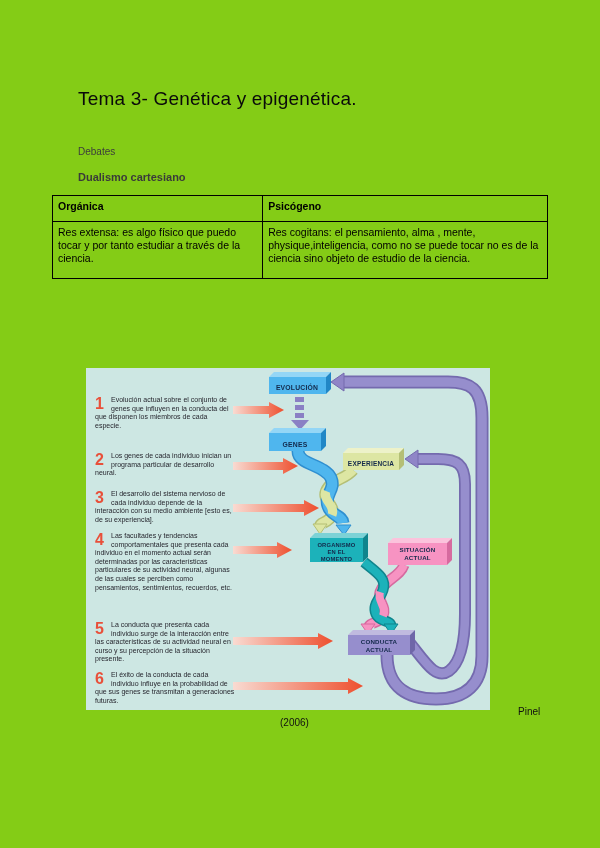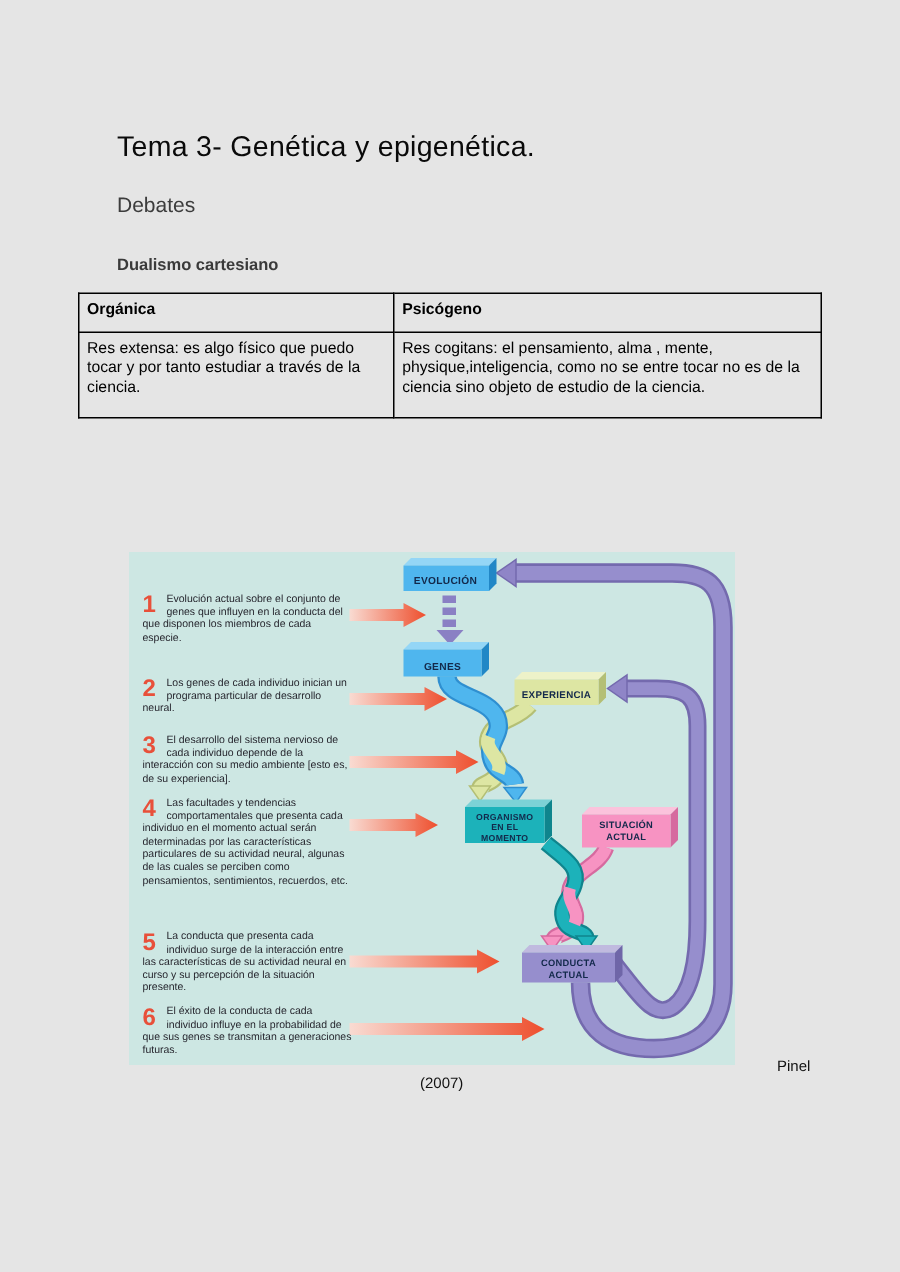--- a/index.html
+++ b/index.html
@@ -1,23 +1,23 @@
 <!DOCTYPE html>
 <html><head>
 <meta charset="utf-8">
 <style>
   html,body{margin:0;padding:0;background:#888;}
   .page{
-    position:relative;width:600px;height:848px;background:#e5e5e5;
+    position:relative;width:600px;height:848px;background:#84cc16;
     font-family:"Liberation Sans", sans-serif;color:#000;overflow:hidden;
     margin:0 auto;
   }
   .abs{position:absolute;}
   .title{left:78px;top:88px;font-size:19px;font-weight:400;color:#0a0a0a;letter-spacing:0.2px;}
-  .subtitle{left:78px;top:128px;font-size:14px;color:#3c3c3c;}
+  .subtitle{left:78px;top:146px;font-size:10px;color:#3c3c3c;}
   .section-heading{left:78px;top:171px;font-size:11px;font-weight:700;color:#3a3a3a;}
   table.doc{position:absolute;left:52px;width:496px;border-collapse:collapse;table-layout:fixed;}
   table.t1{top:195px;}
   table.t2{top:315px;}
   table.doc th, table.doc td{
     border:1.5px solid #000;vertical-align:top;text-align:left;
     font-size:10.5px;line-height:13px;padding:4px 5px;box-sizing:border-box;
     font-family:"Liberation Sans", sans-serif;overflow:hidden;
   }
   table.doc th{font-weight:700;}
@@ -50,21 +50,21 @@
   <div class="abs section-heading">Dualismo cartesiano</div>
 
   <table class="doc t1">
     <tbody>
         <tr>
       <th class="c1">Orgánica</th>
       <th class="c2">Psicógeno</th>
     </tr>
     <tr>
       <td>Res extensa: es algo físico que puedo tocar y por tanto estudiar a través de la ciencia.</td>
-      <td>Res cogitans: el pensamiento, alma , mente, physique,inteligencia, como no se entre tocar no es de la ciencia sino objeto de estudio de la ciencia.</td>
+      <td>Res cogitans: el pensamiento, alma , mente, physique,inteligencia, como no se puede tocar no es de la ciencia sino objeto de estudio de la ciencia.</td>
     </tr>
   </tbody>
     </table>
 
   <table class="doc t2">
     <tbody>
   </tbody>
     </table>
 
   <div class="abs diagram">
@@ -181,15 +181,15 @@
     </div>
     <div class="item" style="left:9px;top:253px;">
       <span class="num">5</span><span>La conducta que presenta cada individuo surge de la interacción entre las características de su actividad neural en curso y su percepción de la situación presente.</span>
     </div>
     <div class="item" style="left:9px;top:303px;">
       <span class="num">6</span><span>El éxito de la conducta de cada individuo influye en la probabilidad de que sus genes se transmitan a generaciones futuras.</span>
     </div>
   </div>
 
   <div class="abs caption-pinel">Pinel</div>
-  <div class="abs caption-year">(2007)</div>
+  <div class="abs caption-year">(2006)</div>
 
 </div>
 
 </body></html>

